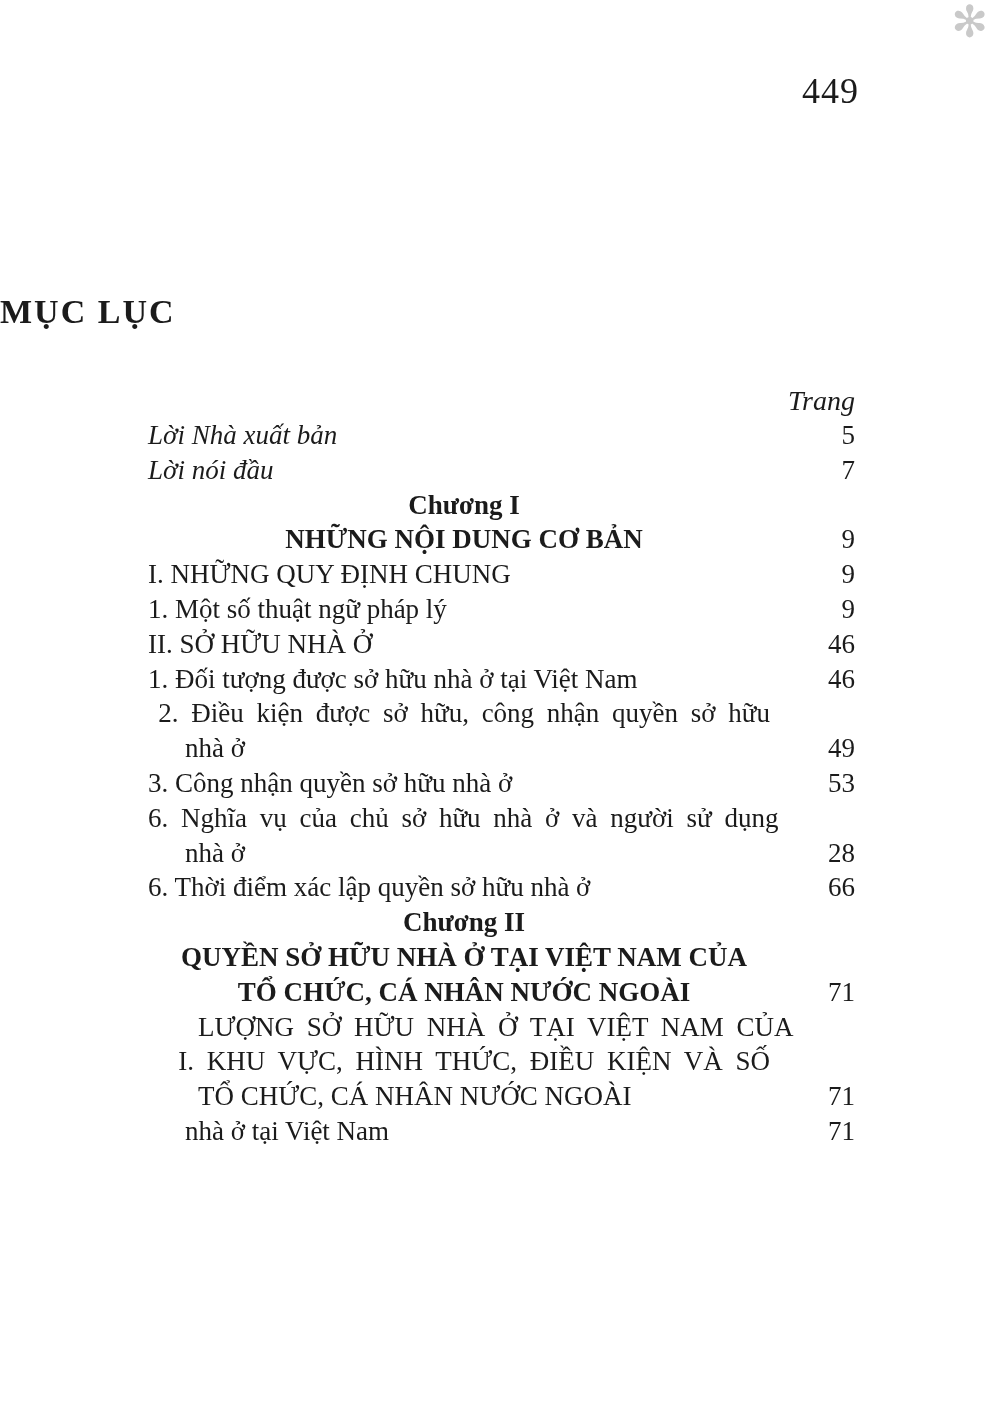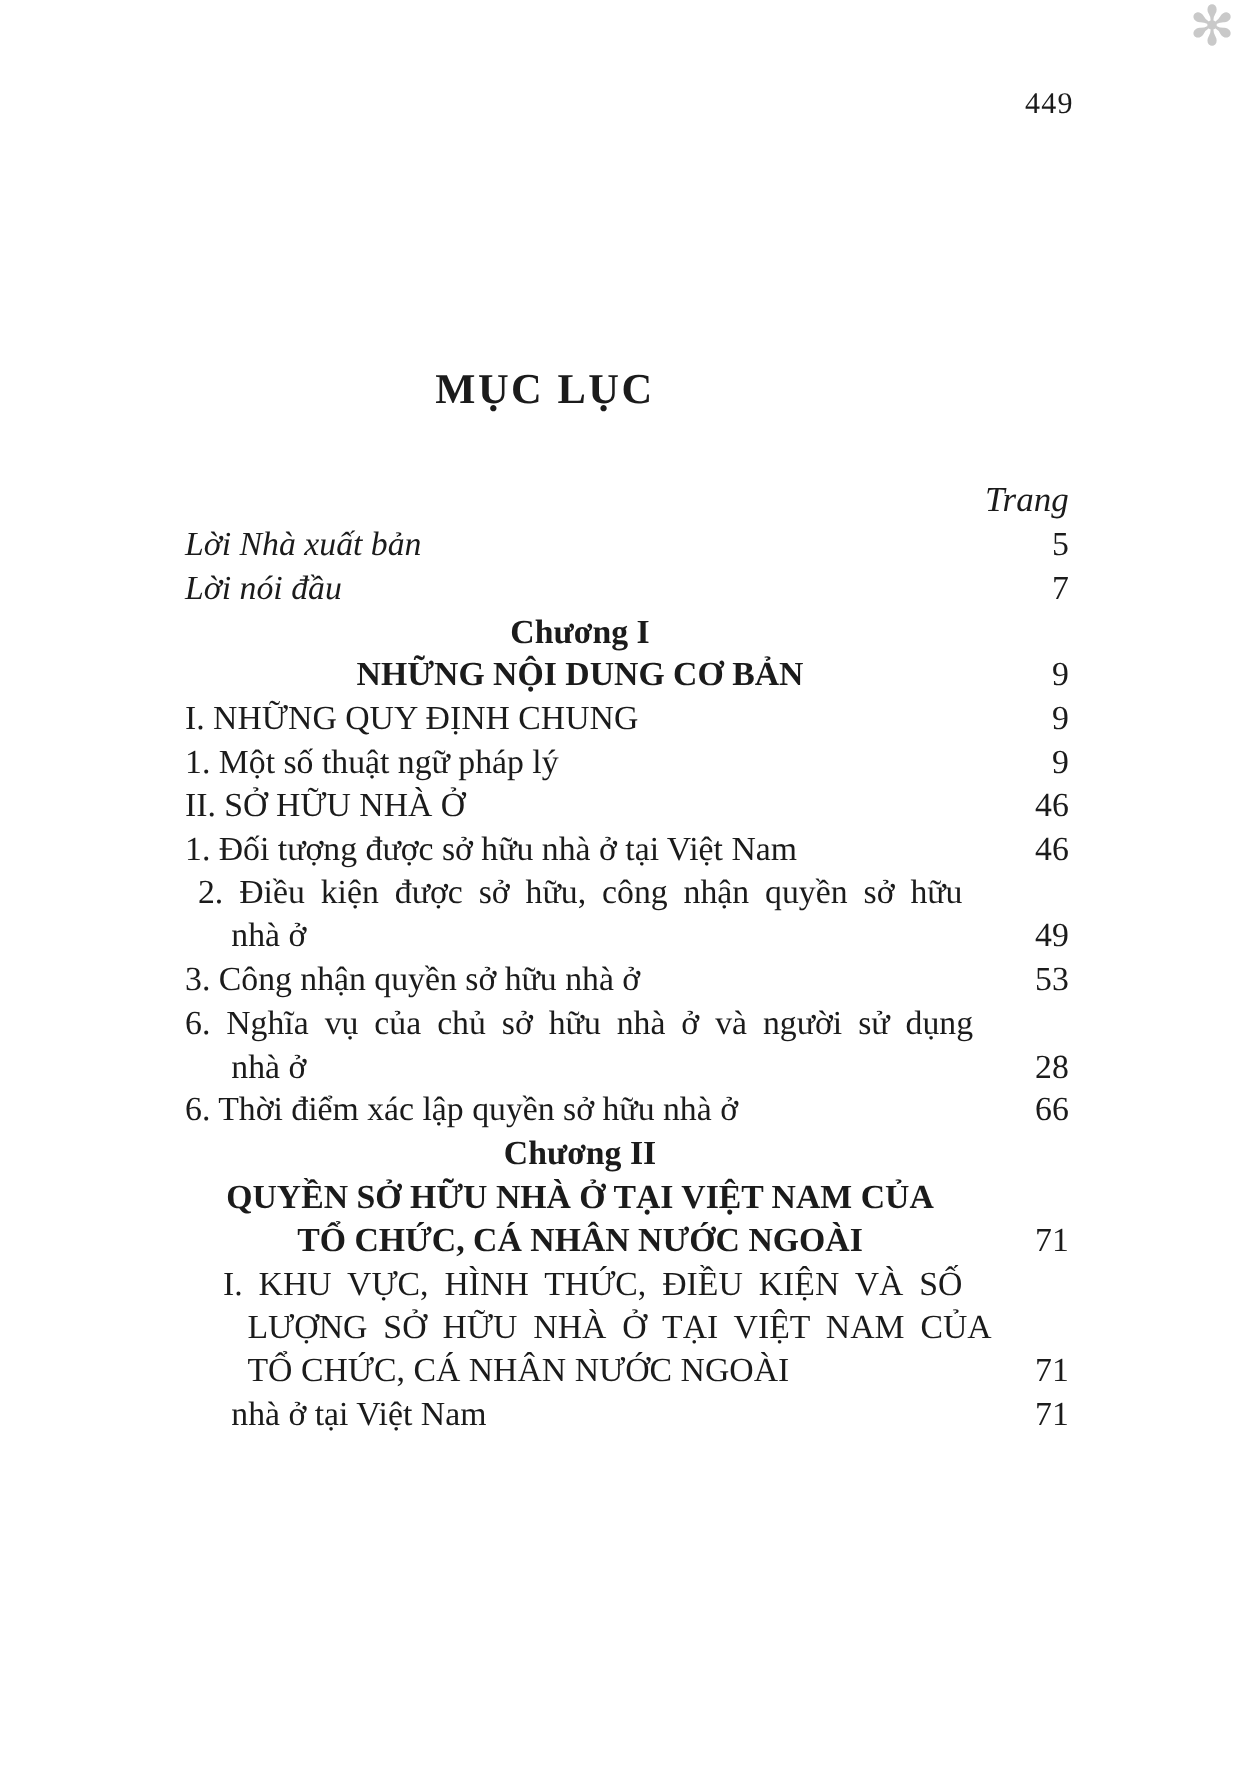--- a/index.html
+++ b/index.html
@@ -23,30 +23,30 @@
     right: 12px;
     font-size: 44px;
     line-height: 52px;
     color: #c9c9c9;
     font-family: "DejaVu Sans", sans-serif;
   }
   .pageno {
     position: absolute;
     top: 70px;
     right: 141px;
-    font-size: 24px;
+    font-size: 36px;
     letter-spacing: 1px;
     margin-left: 36px;
   }
   .title {
     position: absolute;
     top: 293px;
     left: 0;
     width: 872px;
-    text-align: center;
+    text-align: left;
     font-size: 34px;
     font-weight: bold;
     letter-spacing: 2px;
   }
   .content {
     position: absolute;
     top: 383px;
     left: 148px;
     width: 707px;
     font-size: 27px;
@@ -147,22 +147,22 @@
         </div>
         <div class="row chapter-heading">
           <div class="line">Chương II</div>
         </div>
         <div class="row chapter-title">
           <div class="line fill">QUYỀN SỞ HỮU NHÀ Ở TẠI VIỆT NAM CỦA</div>
           <div class="line cont">TỔ CHỨC, CÁ NHÂN NƯỚC NGOÀI</div>
           <span class="pg">71</span>
         </div>
         <div class="row section">
+          <div class="line cont fill">LƯỢNG SỞ HỮU NHÀ Ở TẠI VIỆT NAM CỦA</div>
           <div class="line fill">I. KHU VỰC, HÌNH THỨC, ĐIỀU KIỆN VÀ SỐ</div>
-          <div class="line cont fill">LƯỢNG SỞ HỮU NHÀ Ở TẠI VIỆT NAM CỦA</div>
           <div class="line cont">TỔ CHỨC, CÁ NHÂN NƯỚC NGOÀI</div>
           <span class="pg">71</span>
         </div>
         <div class="row item">
           <div class="line cont">nhà ở tại Việt Nam</div>
           <span class="pg">71</span>
         </div>
       </div>
   </div>
 </div>

